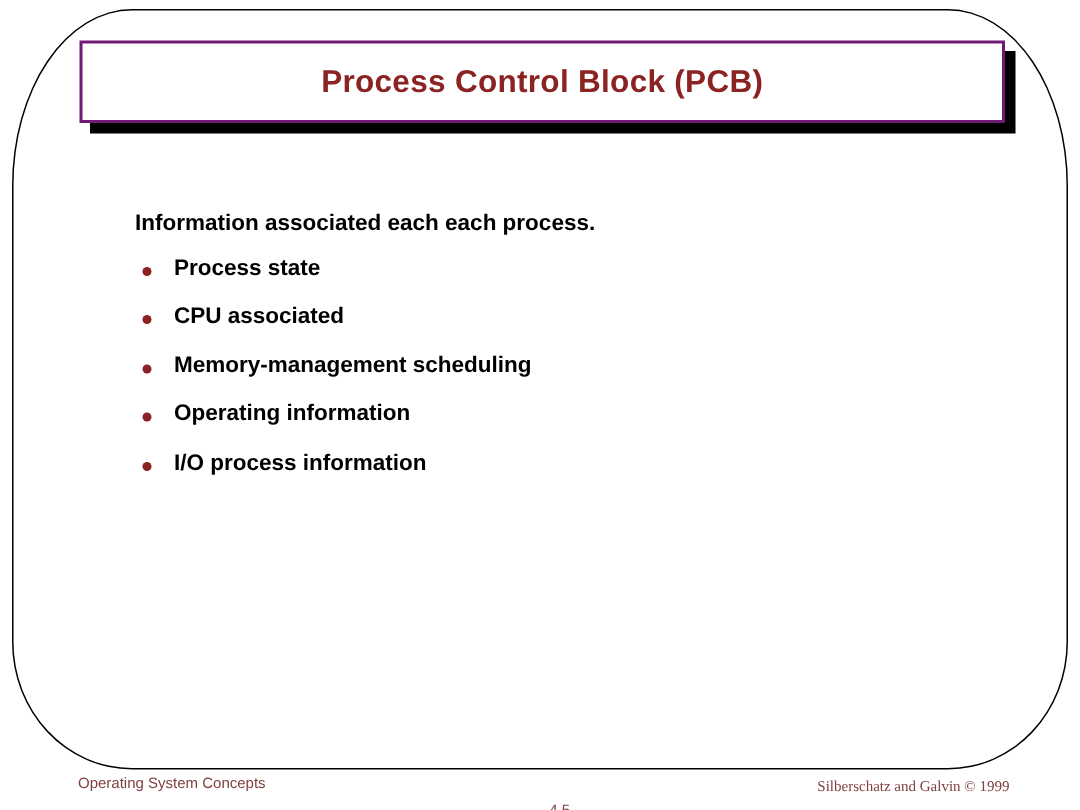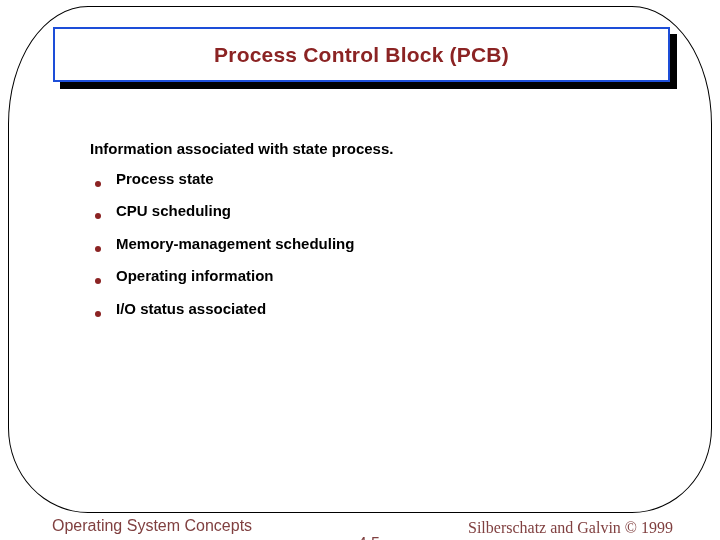--- a/index.html
+++ b/index.html
@@ -25,21 +25,21 @@
     border-radius: 80px 80px 80px 80px / 118px 118px 85px 85px;
     background: transparent;
   }
   .title-box {
     position: absolute;
     left: 53px;
     top: 27px;
     width: 613px;
     height: 51px;
     background: #ffffff;
-    border: 2px solid #1d4ed8;
+    border: 2px solid #701a75;
     box-shadow: 7px 7px 0 0 #000000;
     z-index: 2;
     display: flex;
     align-items: center;
     justify-content: center;
   }
   .title-text {
     font-size: 21px;
     font-weight: bold;
     color: var(--accent, #8b2323);
@@ -58,21 +58,21 @@
   .bullet-list {
     position: absolute;
     left: 95px;
     top: 171px;
     margin: 0;
     padding: 0;
     list-style: none;
   }
   .bullet-item {
     display: flex;
-    align-items: flex-end;
+    align-items: center;
     height: 16px;
     margin-bottom: 16.4px;
     font-size: 15px;
     font-weight: bold;
     line-height: 16px;
     color: var(--body, #000);
     white-space: nowrap;
   }
   .bullet-dot {
     flex: none;
@@ -81,21 +81,21 @@
     margin: 4px 15px 0 0;
     border-radius: 50%;
     background: var(--accent, #8b2323);
   }
   .footer {
     position: absolute;
     left: 0;
     top: 515px;
     width: 720px;
     height: 20px;
-    font-size: 16px;
+    font-size: 10px;
     color: var(--footer, #804040);
   }
   .footer-left {
     position: absolute;
     left: 52px;
     top: 2px;
     white-space: nowrap;
   }
   .footer-center {
     position: absolute;
@@ -117,42 +117,42 @@
 <body>
 
 <div class="slide">
 
   <div class="frame"></div>
 
   <div class="title-box">
     <span class="title-text">Process Control Block (PCB)</span>
   </div>
 
-  <div class="intro">Information associated with state process.</div>
+  <div class="intro">Information associated each each process.</div>
 
   <ul class="bullet-list">
     <li class="bullet-item">
       <span class="bullet-dot"></span>
       <span>Process state</span>
     </li>
     <li class="bullet-item">
       <span class="bullet-dot"></span>
-      <span>CPU scheduling</span>
+      <span>CPU associated</span>
     </li>
     <li class="bullet-item">
       <span class="bullet-dot"></span>
       <span>Memory-management scheduling</span>
     </li>
     <li class="bullet-item">
       <span class="bullet-dot"></span>
       <span>Operating information</span>
     </li>
     <li class="bullet-item">
       <span class="bullet-dot"></span>
-      <span>I/O status associated</span>
+      <span>I/O process information</span>
     </li>
   </ul>
 
   <div class="footer">
     <span class="footer-left">Operating System Concepts</span>
     <span class="footer-center">4.5</span>
     <span class="footer-right">Silberschatz and Galvin © 1999</span>
   </div>
 
 </div>

